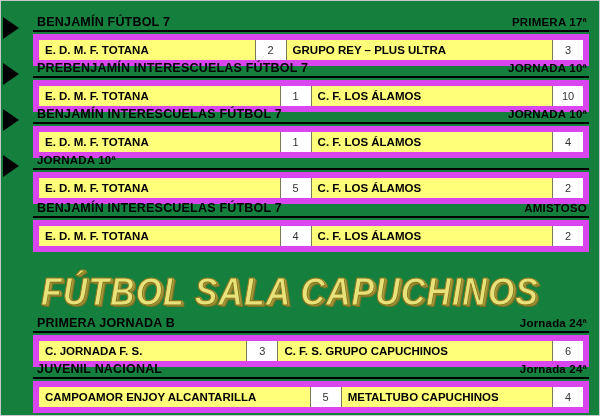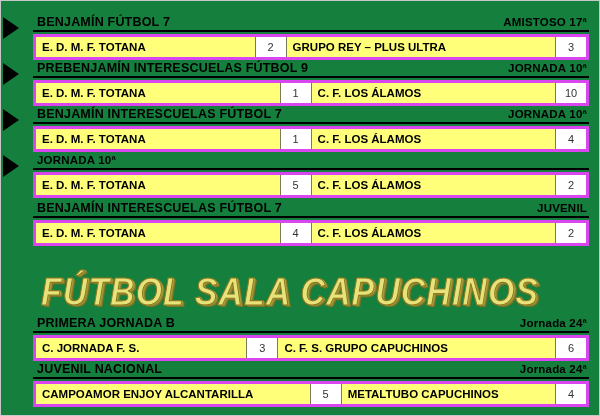--- a/index.html
+++ b/index.html
@@ -57,21 +57,21 @@
     border-bottom: 2px solid #000000;
     line-height: 14px;
   }
   .block-head .title { white-space: nowrap; }
   .block-head .round { white-space: nowrap; font-size: 11.5px; }
 
   .match {
     display: flex;
     align-items: stretch;
     margin-top: 2px;
-    border: 3px solid #d946ef;
+    border: 6px solid #d946ef;
     height: 20px;
     background: #ffffb0;
   }
   .team {
     flex: 1 1 auto;
     display: flex;
     align-items: center;
     padding-left: 6px;
     font-size: 11.5px;
     font-weight: bold;
@@ -132,33 +132,33 @@
   <div class="arrow" style="top:108px">
       <div class="tri"></div>
     </div>
   <div class="arrow" style="top:154px">
       <div class="tri"></div>
     </div>
 
   <div class="block" style="top:14px">
     <div class="block-head">
       <span class="title">BENJAMÍN FÚTBOL 7</span>
-      <span class="round">AMISTOSO 17ª</span>
+      <span class="round">PRIMERA 17ª</span>
     </div>
     <div class="match">
       <div class="team">E. D. M. F. TOTANA</div>
       <div class="score">2</div>
       <div class="team">GRUPO REY – PLUS ULTRA</div>
       <div class="score">3</div>
     </div>
   </div>
 
   <div class="block" style="top:60px">
     <div class="block-head">
-      <span class="title">PREBENJAMÍN INTERESCUELAS FÚTBOL 9</span>
+      <span class="title">PREBENJAMÍN INTERESCUELAS FÚTBOL 7</span>
       <span class="round">JORNADA 10ª</span>
     </div>
     <div class="match">
       <div class="team">E. D. M. F. TOTANA</div>
       <div class="score">1</div>
       <div class="team">C. F. LOS ÁLAMOS</div>
       <div class="score">10</div>
     </div>
   </div>
 
@@ -183,21 +183,21 @@
       <div class="team">E. D. M. F. TOTANA</div>
       <div class="score">5</div>
       <div class="team">C. F. LOS ÁLAMOS</div>
       <div class="score">2</div>
     </div>
   </div>
 
   <div class="block" style="top:200px">
     <div class="block-head">
       <span class="title">BENJAMÍN INTERESCUELAS FÚTBOL 7</span>
-      <span class="round">JUVENIL</span>
+      <span class="round">AMISTOSO</span>
     </div>
     <div class="match">
       <div class="team">E. D. M. F. TOTANA</div>
       <div class="score">4</div>
       <div class="team">C. F. LOS ÁLAMOS</div>
       <div class="score">2</div>
     </div>
   </div>
 
   <div class="banner">FÚTBOL SALA CAPUCHINOS</div>

